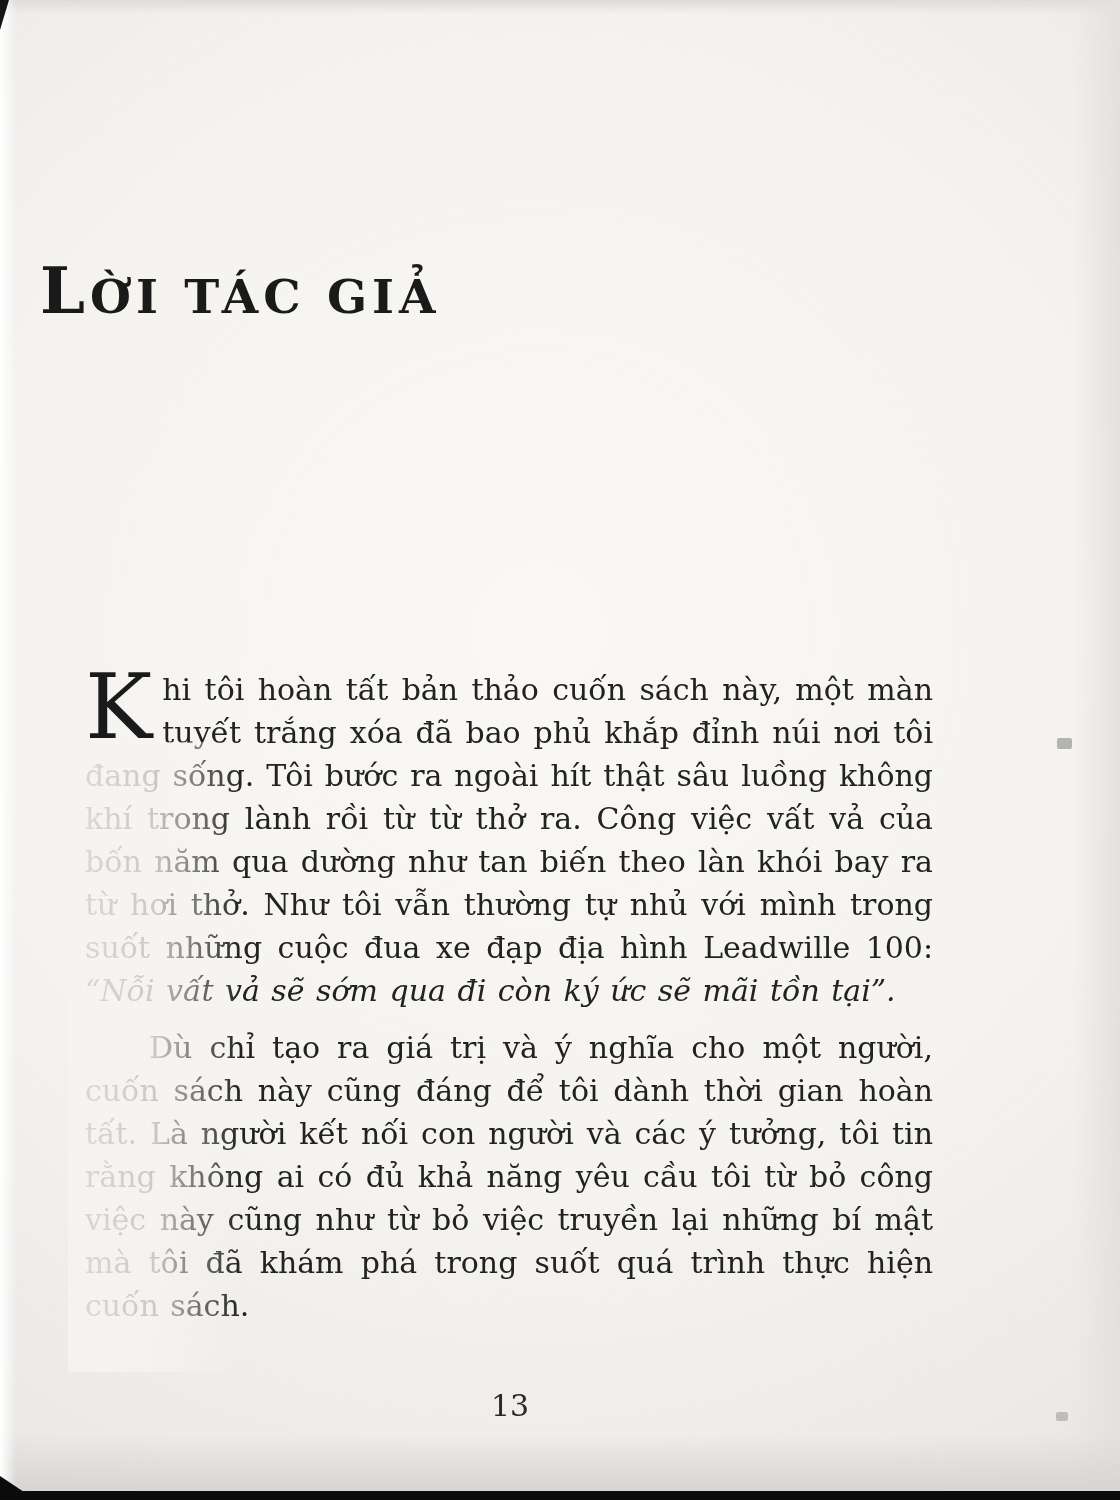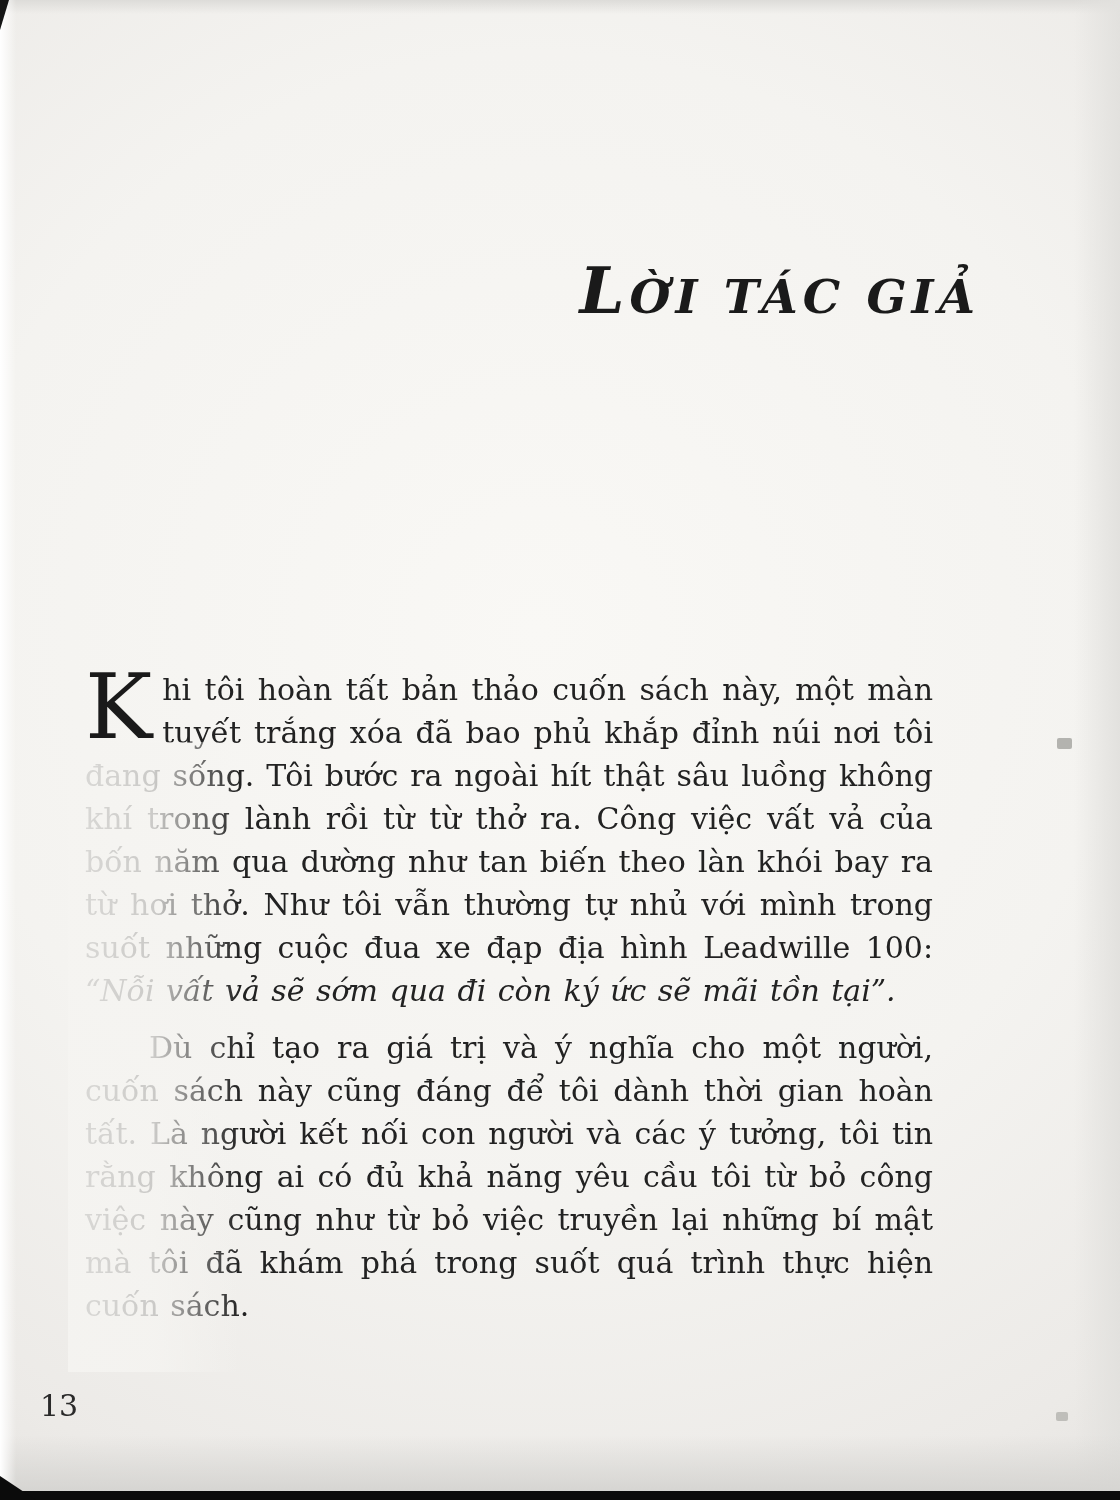--- a/index.html
+++ b/index.html
@@ -56,26 +56,25 @@
     position: absolute; right: 52px; top: 1412px; width: 12px; height: 9px;
     background: #9a9a96; opacity: .55; border-radius: 2px;
   }
 
   
   .chapter-title {
     position: absolute;
     top: 222px;
     left: 40px;
     width: 940px;
-    text-align: right;
+    text-align: left;
     font-size: 47px;
     letter-spacing: 5px;
     color: #1a1a1a;
     white-space: nowrap;
-    font-style: italic;
   }
   .chapter-title .initial {
     font-size: 64px;
     letter-spacing: 5px;
   }
 
   
   .body-text {
     position: absolute;
     left: 85px;
@@ -111,21 +110,21 @@
       rgba(245,244,241,0.80) 40%,
       rgba(245,244,241,0.0) 80%);
   }
 
   
   .page-number {
     position: absolute;
     top: 1388px;
     left: 40px;
     width: 940px;
-    text-align: left;
+    text-align: center;
     font-size: 30px;
     color: #2a2a2a;
   }
 </style>
 </head>
 <body>
 
 <div class="scan-page">
 
   <div class="edge-top"></div>

